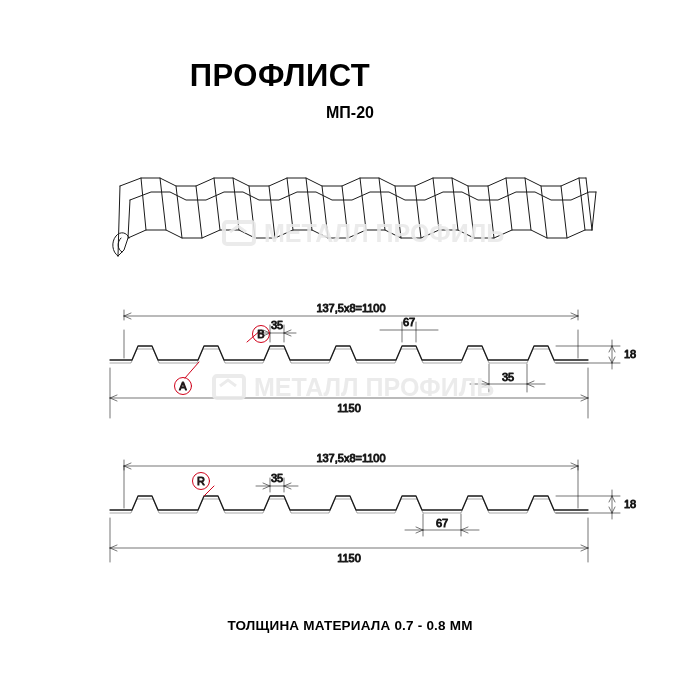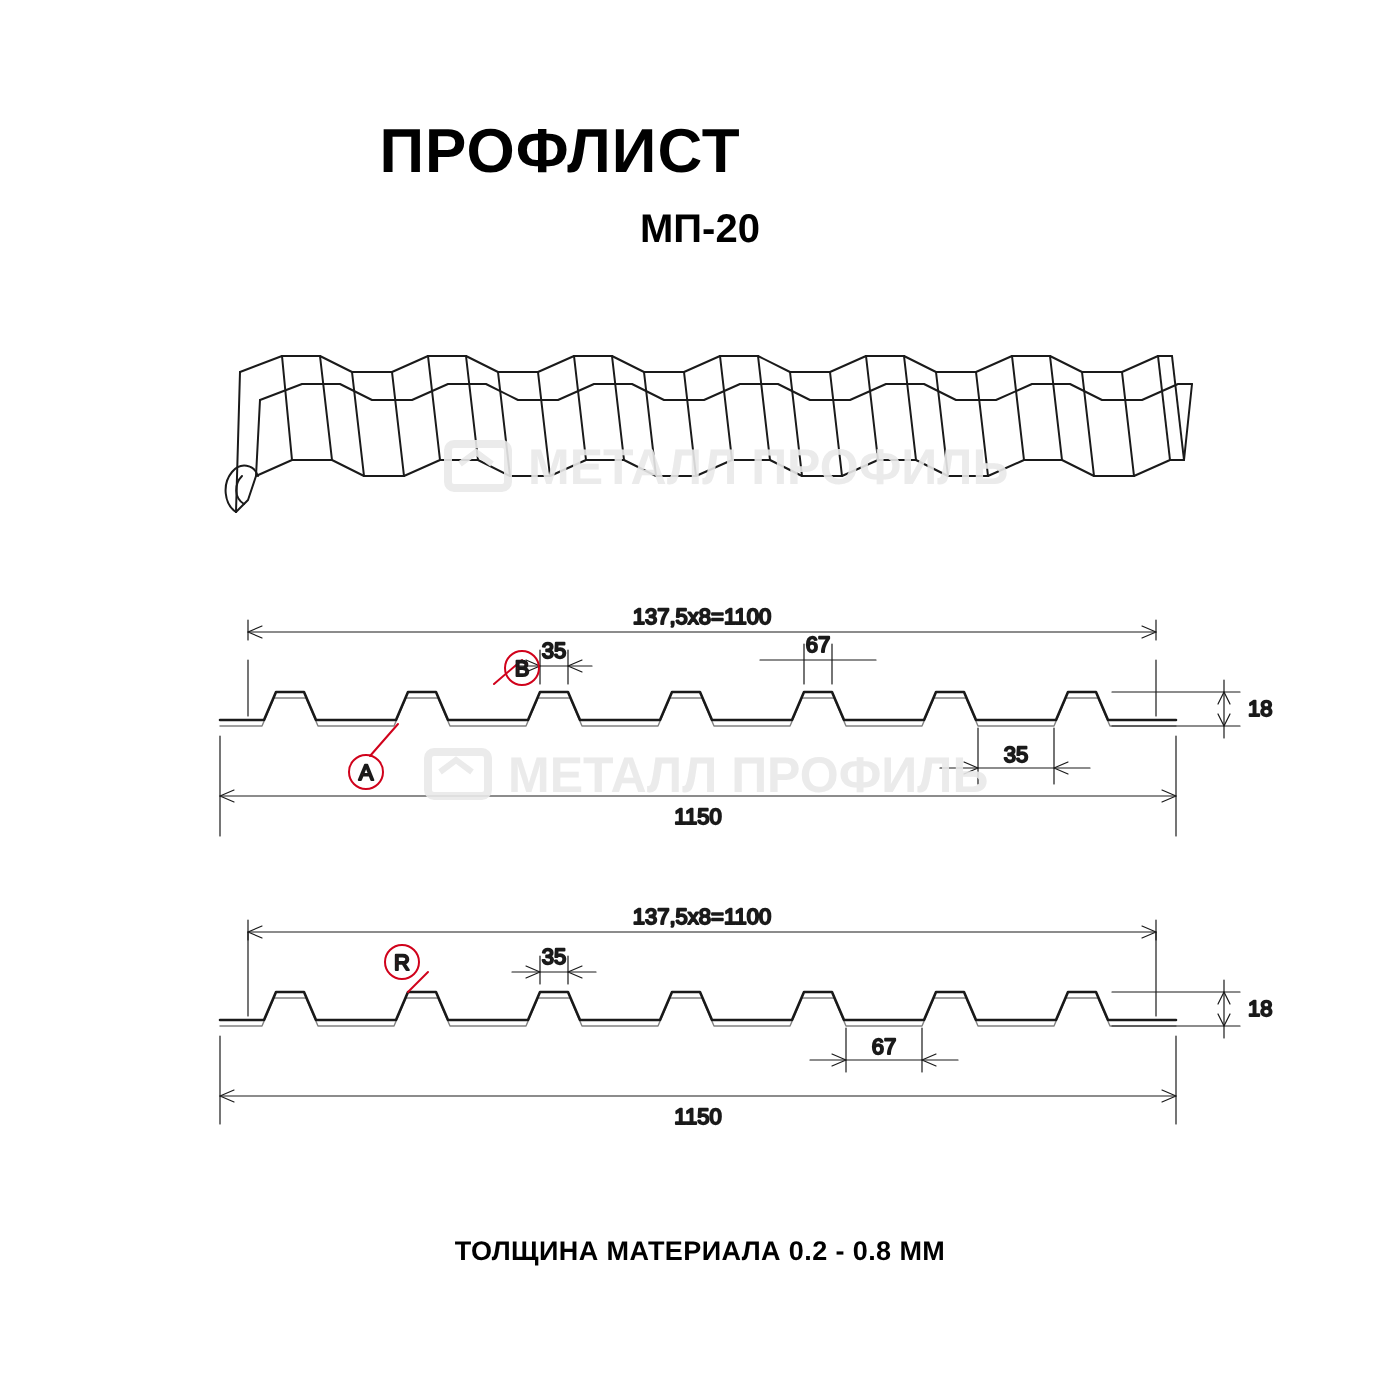--- a/index.html
+++ b/index.html
@@ -29,21 +29,21 @@
     font-size: 31px;
     font-weight: bold;
     letter-spacing: 0.5px;
   }
   .subtitle {
     position: absolute;
     left: 0;
     top: 104px;
     width: 700px;
     text-align: center;
-    font-size: 20px;
+    font-size: 16px;
     font-weight: bold;
   }
   .footnote {
     position: absolute;
     left: 0;
     top: 618px;
     width: 700px;
     text-align: center;
     font-size: 13.5px;
     font-weight: bold;
@@ -255,14 +255,14 @@
         <text class="wm-text" x="54" y="6" font-size="25">МЕТАЛЛ ПРОФИЛЬ</text>
       </g>
       <g transform="translate(200,390)">
         <rect x="14" y="-14" width="30" height="22" rx="3" fill="none" stroke="#e9e9e9" stroke-width="4"></rect>
         <path d="M20,-4 L28,-10 L36,-4" fill="none" stroke="#e9e9e9" stroke-width="3"></path>
         <text class="wm-text" x="54" y="6" font-size="25">МЕТАЛЛ ПРОФИЛЬ</text>
       </g>
     </g>
   </svg>
 
-  <div class="footnote">ТОЛЩИНА МАТЕРИАЛА 0.2 - 0.8 ММ</div>
+  <div class="footnote">ТОЛЩИНА МАТЕРИАЛА 0.7 - 0.8 ММ</div>
 </div>
 
 </body></html>

